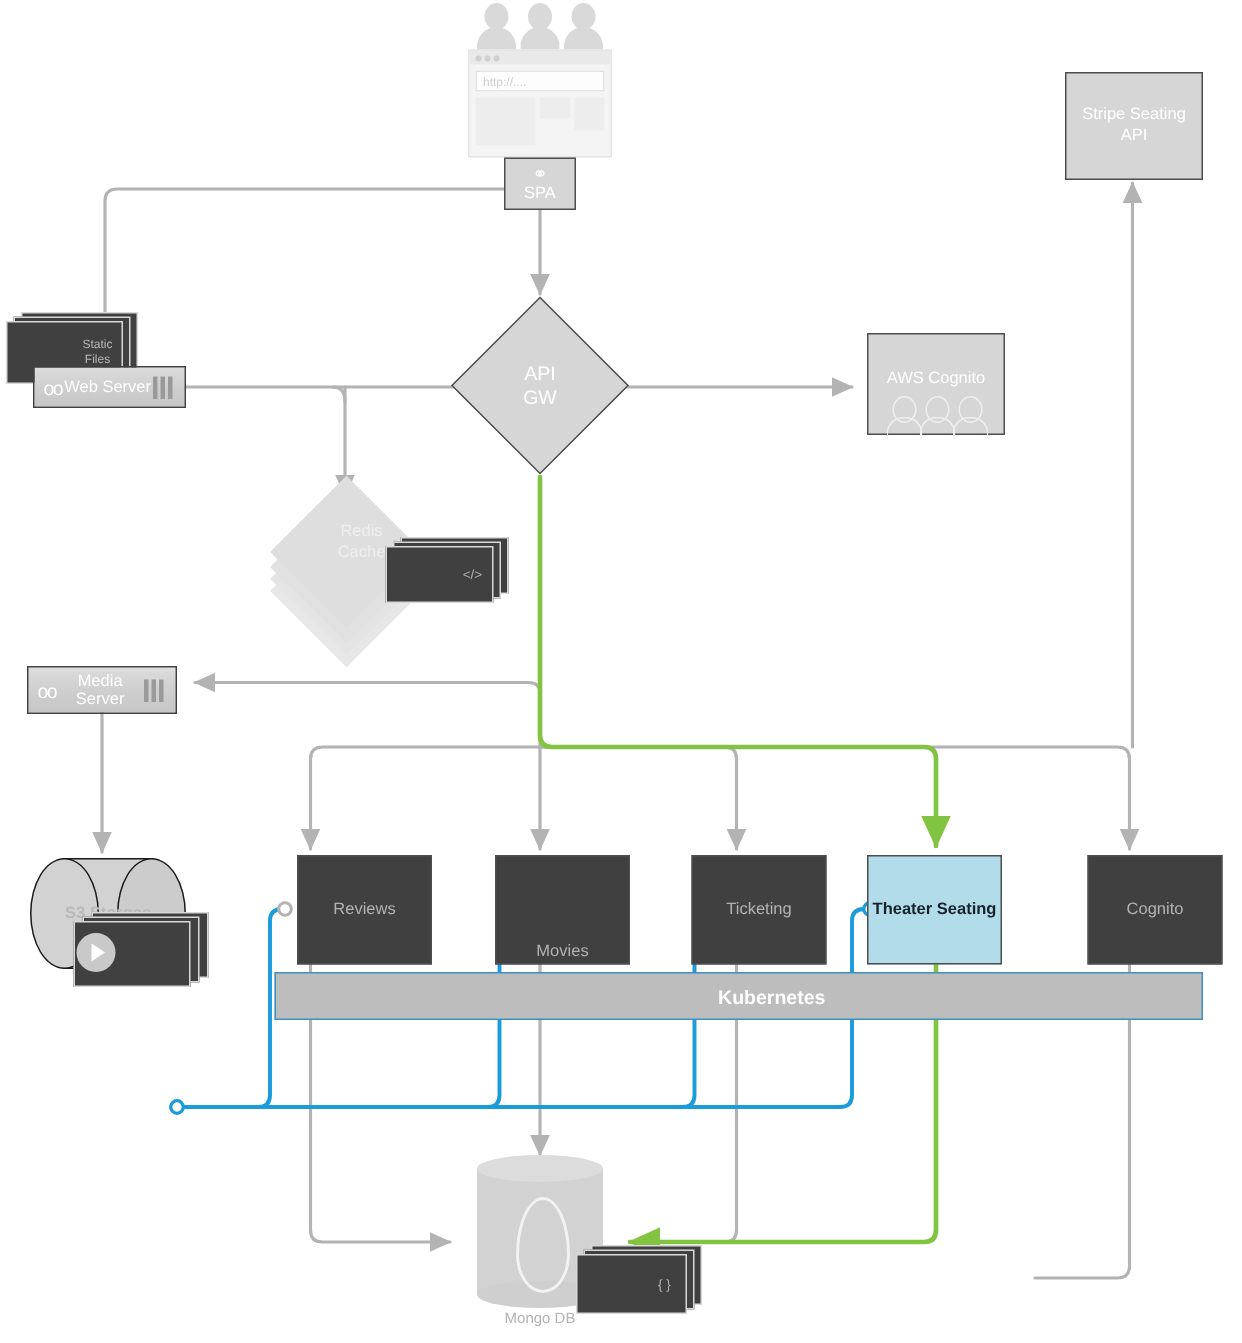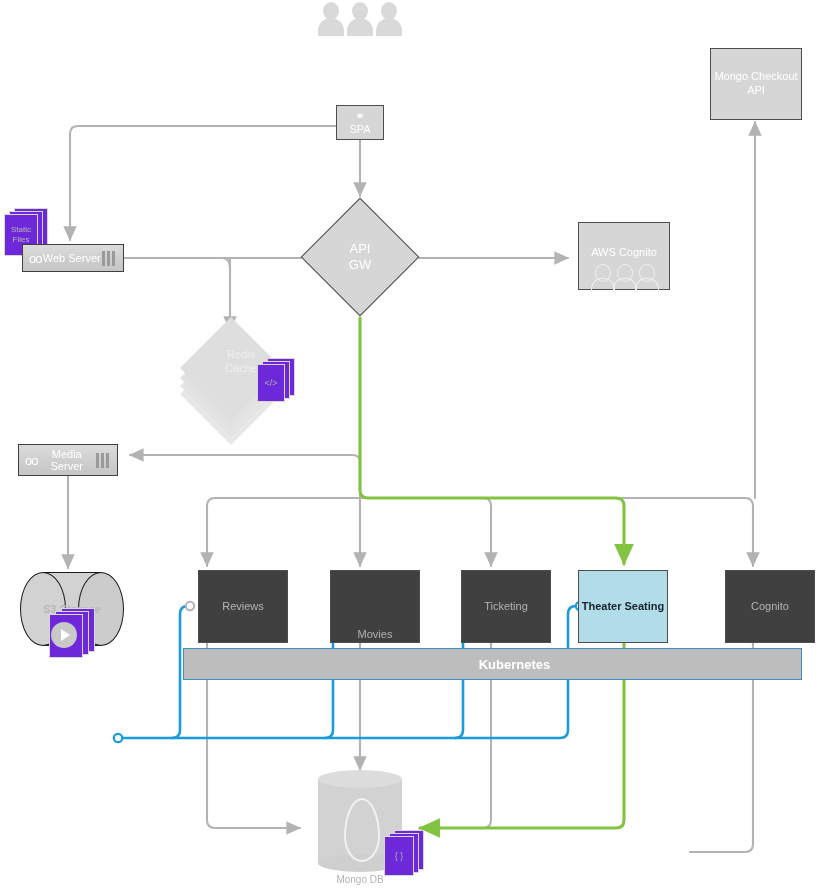--- a/index.html
+++ b/index.html
@@ -67,21 +67,21 @@
 
   
   .kube{
     position:absolute;background:#bdbdbd;border:1.4px solid #3d8fc4;
     display:flex;align-items:center;justify-content:center;
     color:#ffffff;font-weight:bold;font-size:13px;box-sizing:border-box;padding-left:44px;
   }
 
   
   .docs{position:absolute;}
-  .doc{position:absolute;background:#6d28d9;border:1.3px solid #d8d8d8;}
+  .doc{position:absolute;background:#404040;border:1.3px solid #d8d8d8;padding-left:44px;}
   .doc.txt{display:flex;align-items:center;justify-content:center;color:#b0b0b0;font-size:9px;}
 
   
   .browser{position:absolute;background:#f4f4f4;border:1.4px solid #e4e4e4;box-sizing:border-box;}
   .browser .bar{height:9px;background:#e9e9e9;display:flex;align-items:center;gap:2px;padding-left:4px;}
   .browser .bar i{width:4px;height:4px;border-radius:50%;background:#cfcfcf;display:block;}
   .browser .url{margin:4px;height:12px;background:#fdfdfd;border:1px solid #e4e4e4;
     display:flex;align-items:center;padding-left:4px;color:#cfcfcf;font-size:8px;}
   .browser .body{margin:2px 4px 4px;display:flex;gap:3px;}
   .browser .blk{background:#ededed;}
@@ -180,20 +180,35 @@
     <div class="person">
         <div class="head"></div>
         <div class="body"></div>
       </div>
     <div class="person">
         <div class="head"></div>
         <div class="body"></div>
       </div>
   </div>
 
+  <div class="browser" style="left:312px;top:33px;width:96px;height:72px;">
+    <div class="bar">
+        <i></i>
+        <i></i>
+        <i></i>
+      </div>
+    <div class="url">
+        <span>http://....</span>
+      </div>
+    <div class="body">
+      <div class="blk" style="width:40px;height:32px;"></div>
+      <div class="blk" style="width:20px;height:14px;"></div>
+      <div class="blk" style="width:20px;height:22px;"></div>
+    </div>
+  </div>
 
   <div class="node rect" style="left:336px;top:105px;width:48px;height:35px;">
     <div style="display:flex;flex-direction:column;align-items:center;line-height:1.1;">
       <span style="font-size:12px;">⚭</span>
       <span>SPA</span>
     </div>
   </div>
 
   <div class="docs" style="left:4px;top:208px;width:46px;height:44px;">
     <div class="doc" style="left:10px;top:0;width:32px;height:40px;"></div>
@@ -233,21 +248,21 @@
           <div class="b"></div>
         </div>
       <div class="cog-p">
           <div class="h"></div>
           <div class="b"></div>
         </div>
     </div>
   </div>
 
   <div class="node rect" style="left:710px;top:48px;width:92px;height:72px;flex-direction:column;">
-    <span>Mongo Checkout</span>
+    <span>Stripe Seating</span>
     <span>API</span>
   </div>
 
   <div class="stackdia" style="left:186px;top:330px;width:110px;height:78px;">
     <div class="lay" style="left:9px;top:28px;background:#e7e7e7;"></div>
     <div class="lay" style="left:9px;top:20px;background:#e4e4e4;"></div>
     <div class="lay" style="left:9px;top:12px;background:#e1e1e1;"></div>
     <div class="lay" style="left:9px;top:2px;background:#dedede;"></div>
     <div class="lbl" style="top:18px;">
       <span>Redis</span><br>

